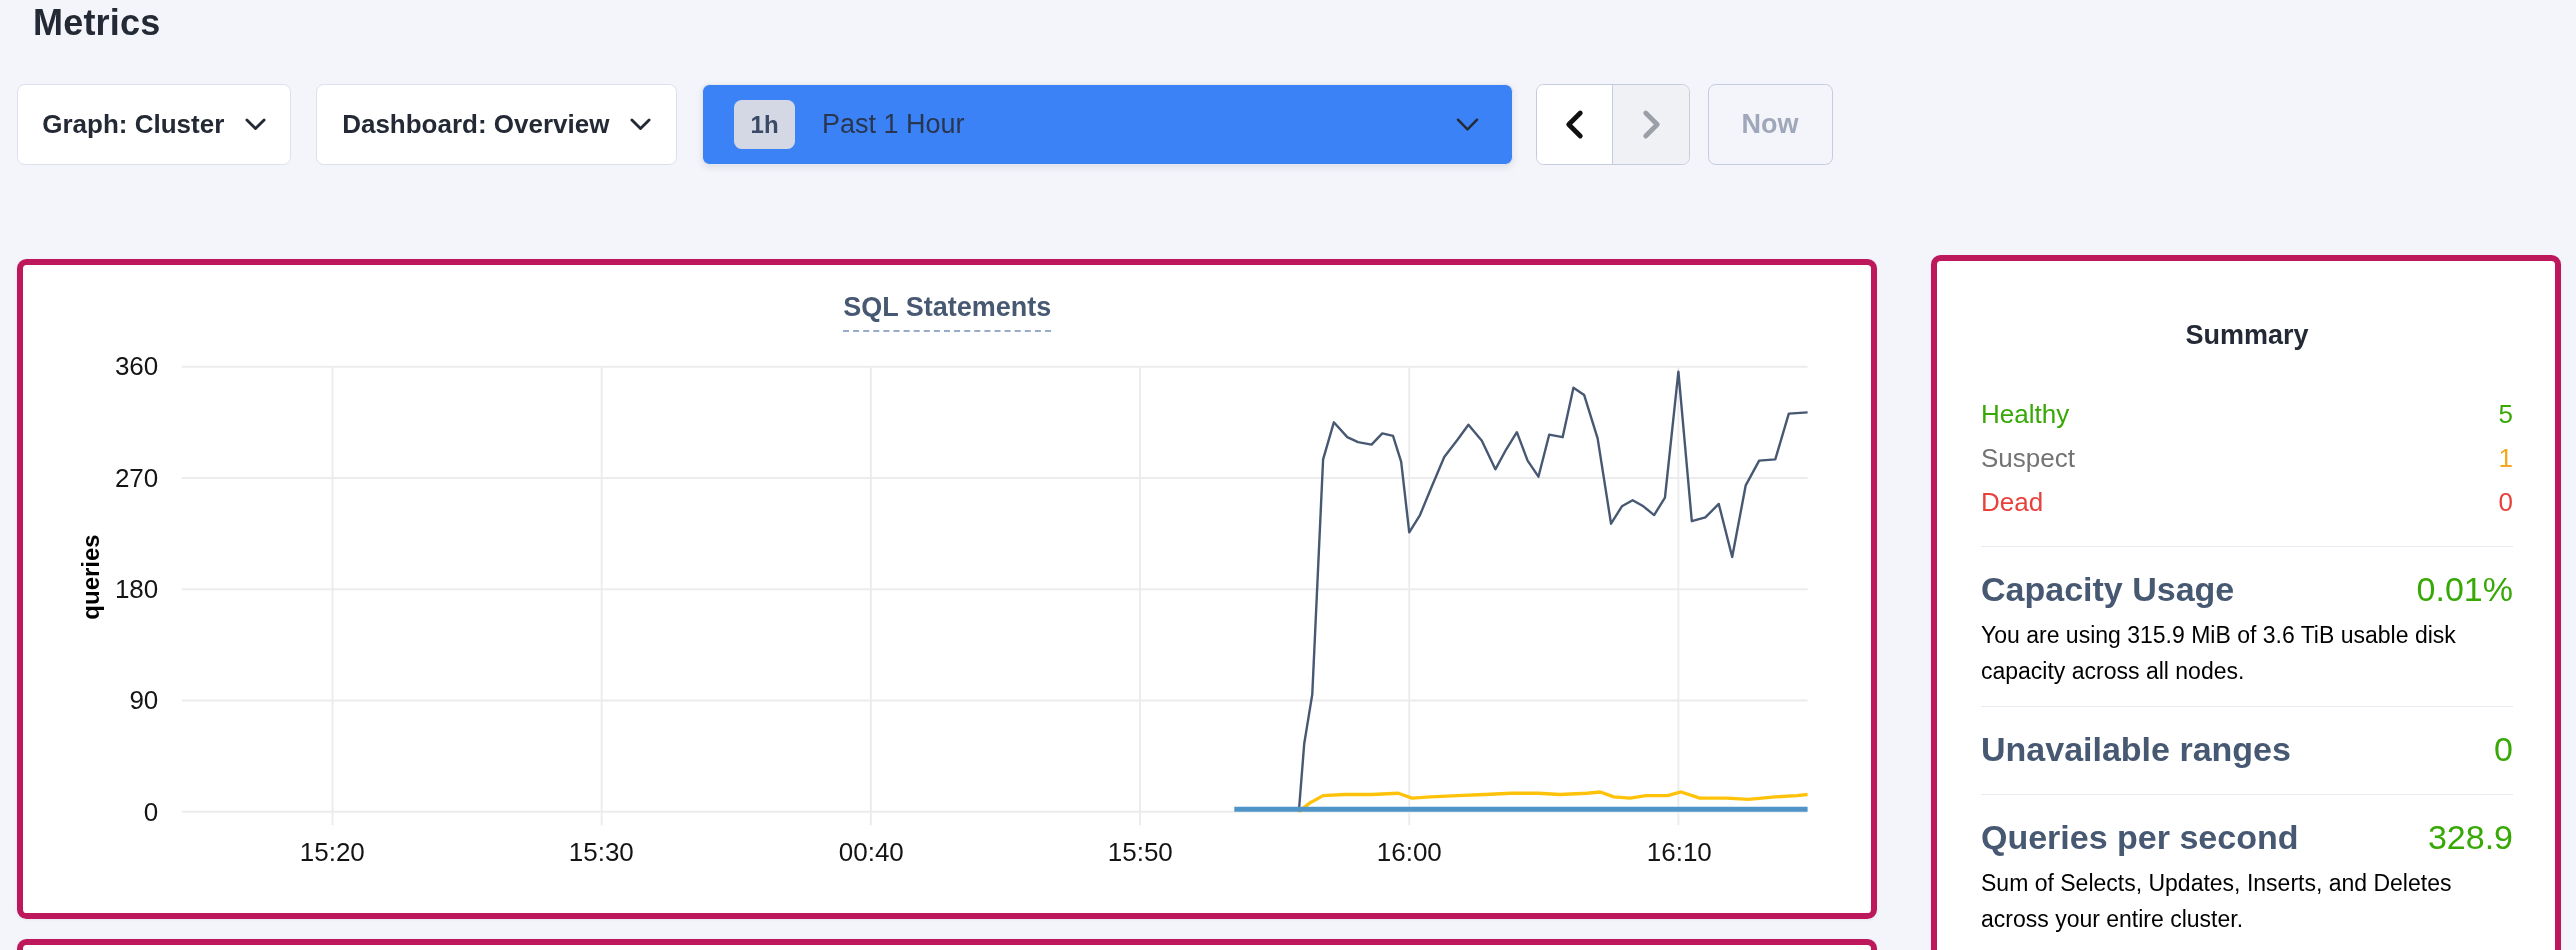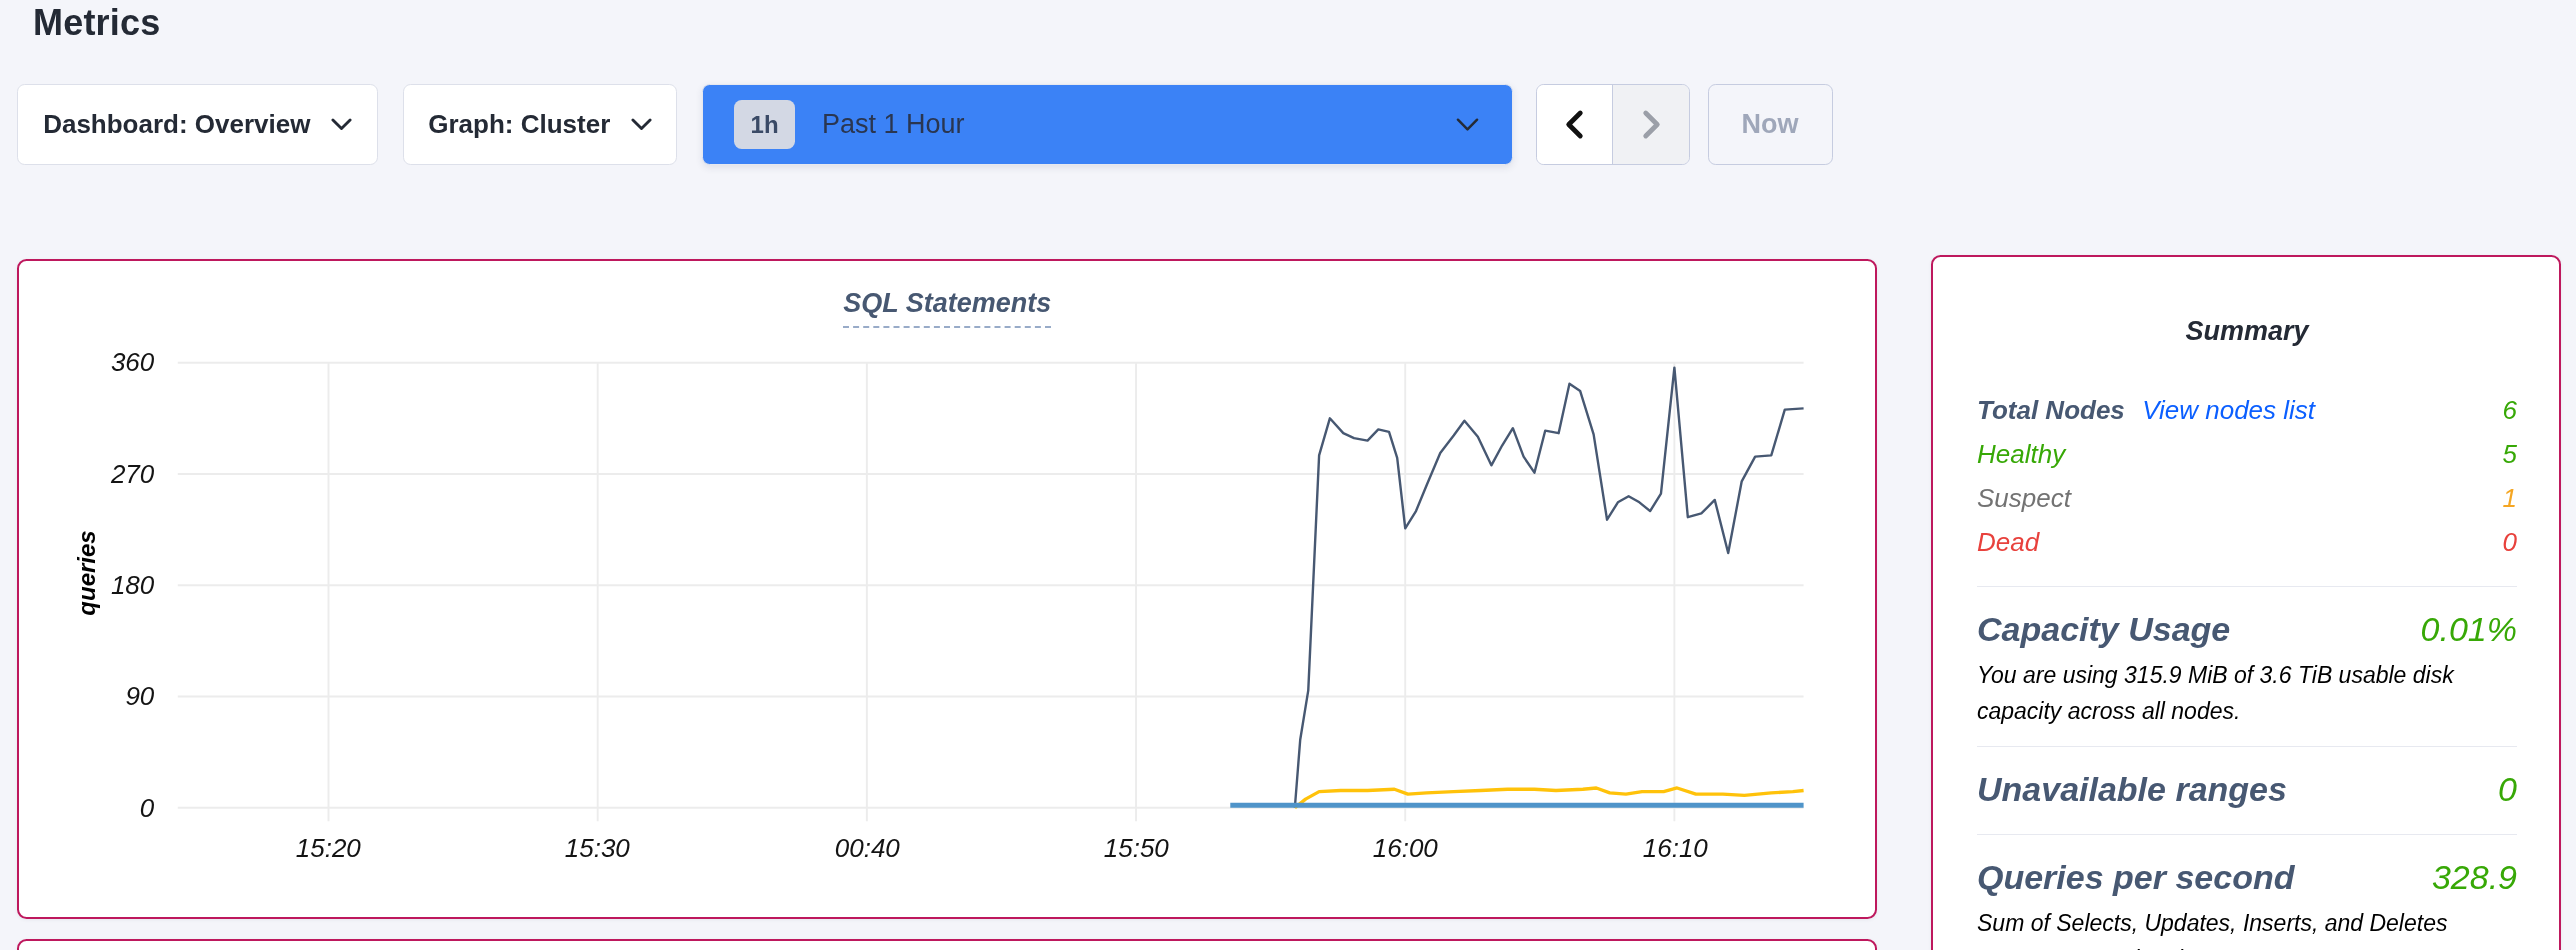--- a/index.html
+++ b/index.html
@@ -44,23 +44,22 @@
   .arrow-btn { width:77px; display:flex; align-items:center; justify-content:center; cursor:pointer; }
   .arrow-btn.prev { background:#ffffff; border-right:1px solid #c6cce0; }
   .arrow-btn.next { background:#f0f1f4; cursor:default; }
   .now-btn {
     width:125px; border:1px solid #c6cce0; border-radius:7.7px; background:transparent;
     display:flex; align-items:center; justify-content:center;
     font-size:27px; font-weight:600; color:#9fa7ba; cursor:default;
   }
   
   .card {
-    position:absolute; background:#ffffff; border:2px solid #be185d; border-radius:9.6px;
+    position:absolute; background:#ffffff; border:6px solid #be185d; border-radius:9.6px;
     box-shadow:0 1px 3.8px rgba(60,64,90,0.07);
-    font-style:italic;
   }
   .chart-card { left:17.3px; top:259px; width:1860px; height:660px; }
   .next-card-sliver { left:17.3px; top:939px; width:1860px; height:38px; border-radius:9.6px 9.6px 0 0; }
   .summary-card { left:1931px; top:255px; width:630px; height:758px; padding:38px 42px 0 44px; }
 
   
   .chart-title-wrap { position:absolute; left:0; top:27px; width:100%; text-align:center; }
   .chart-title {
     display:inline-block; font-size:27px; font-weight:700; color:#475872;
     border-bottom:2.9px dashed #98abc8; padding-bottom:6.7px; cursor:pointer;
@@ -92,28 +91,28 @@
   .section-head .grow { flex:1; }
   .s-para { margin-top:7.7px; font-size:23px; line-height:36px; color:#000000; }
   .mt14 { margin-top:15.4px; } .mt16 { margin-top:17.3px; } .mt26 { margin-top:25px; }
 </style>
 </head>
 <body>
 
 <h1 class="page-title">Metrics</h1>
 
 <div class="toolbar">
-  <div class="dd-btn dash">
-    <span>Dashboard: Overview</span>
+  <div class="dd-btn graph">
+    <span>Graph: Cluster</span>
     <svg class="chev" width="21" height="13.4" viewBox="0 0 22 14">
         <polyline points="2,2 11,11 20,2" fill="none" stroke="#242a35" stroke-width="3" stroke-linecap="round" stroke-linejoin="round"></polyline>
       </svg>
   </div>
-  <div class="dd-btn graph">
-    <span>Graph: Cluster</span>
+  <div class="dd-btn dash">
+    <span>Dashboard: Overview</span>
     <svg class="chev" width="21" height="13.4" viewBox="0 0 22 14">
         <polyline points="2,2 11,11 20,2" fill="none" stroke="#242a35" stroke-width="3" stroke-linecap="round" stroke-linejoin="round"></polyline>
       </svg>
   </div>
   <div class="time-select">
     <span class="time-badge">1h</span>
     <span class="time-label">Past 1 Hour</span>
     <svg class="chev" width="23" height="14.4" viewBox="0 0 24 15">
         <polyline points="2,2 12,12 22,2" fill="none" stroke="#242a35" stroke-width="2.6" stroke-linecap="round" stroke-linejoin="round"></polyline>
       </svg>
@@ -169,26 +168,20 @@
     </div>
 </div>
 
 <div class="card next-card-sliver"></div>
 
 <div class="card summary-card">
   <div class="summary-title">Summary</div>
 
   <div class="nodes-block">
     <div class="s-row">
-      <span class="s-label-strong">Total Nodes</span>
-      <a class="nodes-link">View nodes list</a>
-      <span class="grow"></span>
-      <span class="s-value" style="color:#37a806">6</span>
-    </div>
-    <div class="s-row">
       <span style="color:#37a806">Healthy</span>
       <span class="grow"></span>
       <span class="s-value" style="color:#37a806">5</span>
     </div>
     <div class="s-row">
       <span style="color:#737373">Suspect</span>
       <span class="grow"></span>
       <span class="s-value" style="color:#f5a623">1</span>
     </div>
     <div class="s-row">

